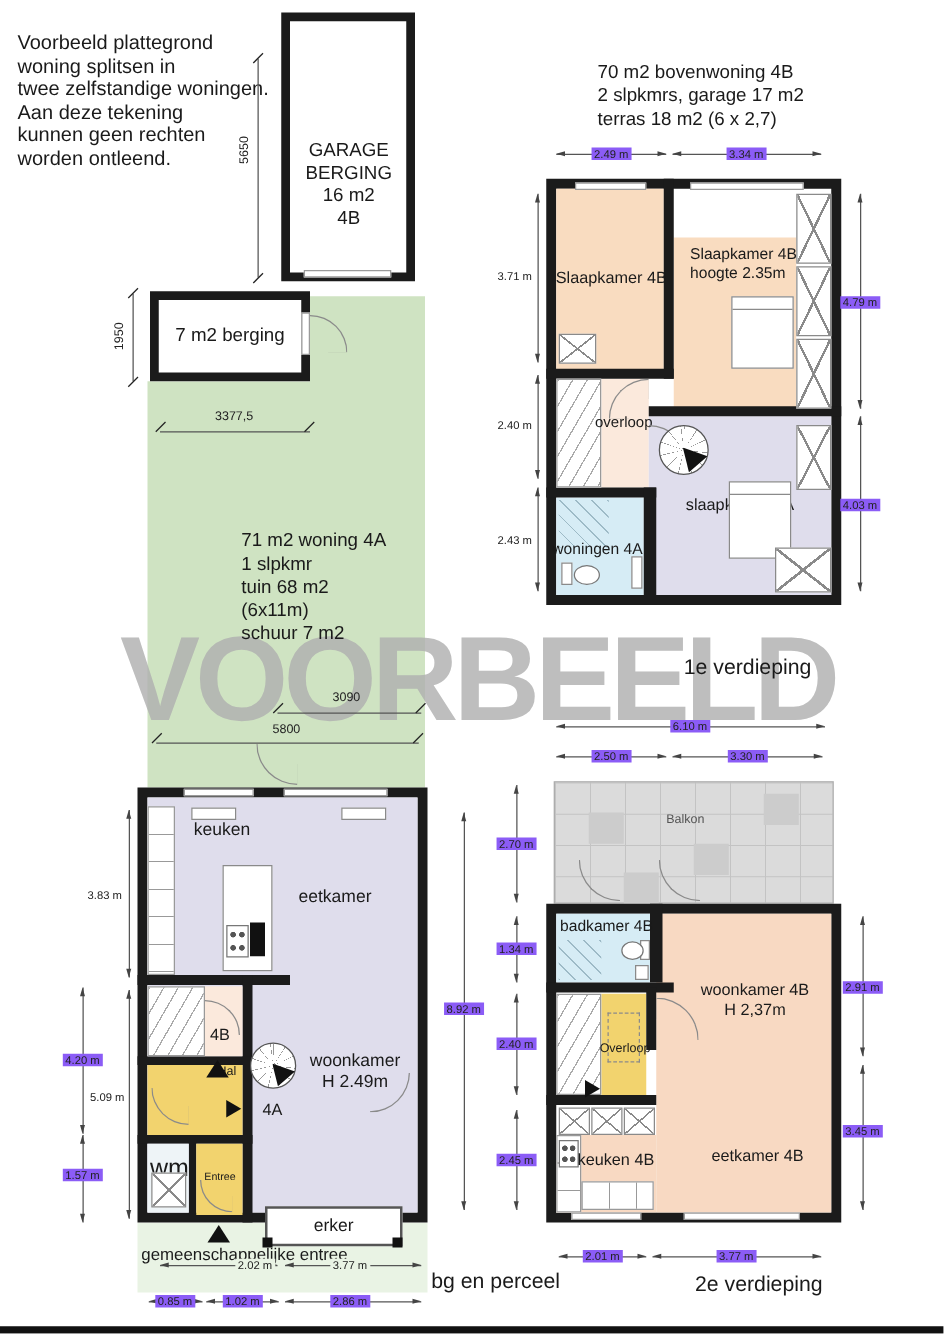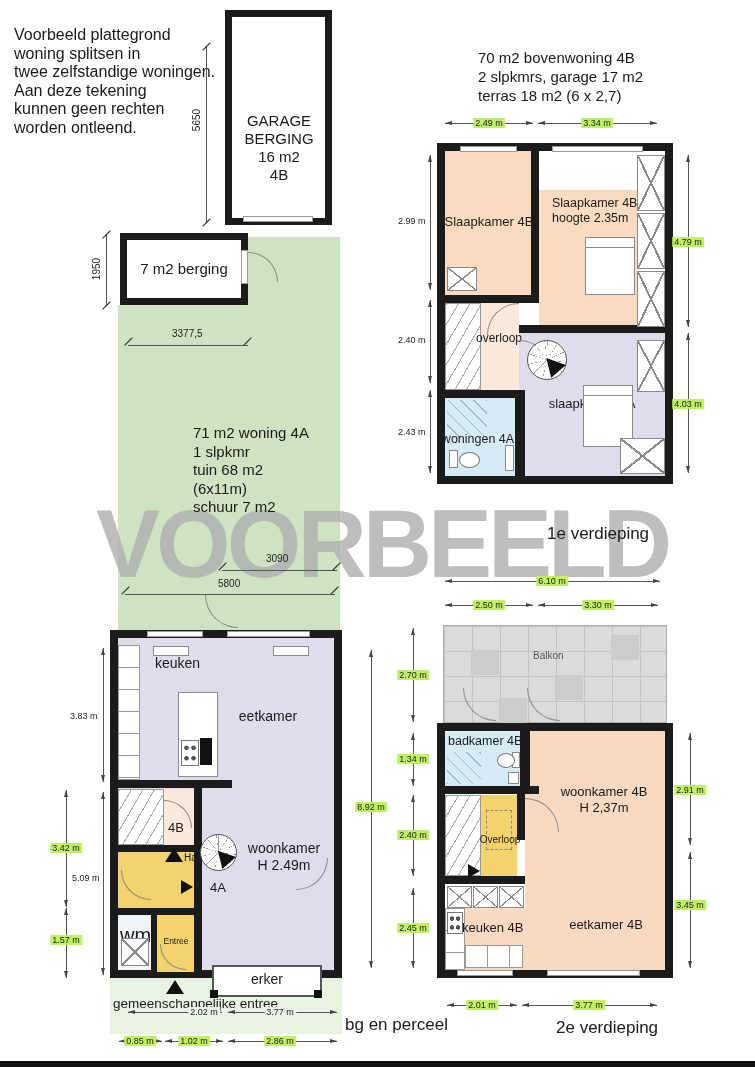--- a/index.html
+++ b/index.html
@@ -33,21 +33,21 @@
     border-width:0 2.5px 7px 2.5px;border-color:transparent transparent #444 transparent;}
   .dimv.arrows::after{content:"";position:absolute;bottom:0;left:-3px;border-style:solid;
     border-width:7px 2.5px 0 2.5px;border-color:#444 transparent transparent transparent;}
   .dimh.ticks::before,.dimh.ticks::after{content:"";position:absolute;top:-5px;width:11px;height:0;
     border-top:1.5px solid #222;transform:rotate(-45deg);}
   .dimh.ticks::before{left:-5px;} .dimh.ticks::after{right:-5px;}
   .dimv.ticks::before,.dimv.ticks::after{content:"";position:absolute;left:-6px;width:11px;height:0;
     border-top:1.5px solid #222;transform:rotate(-45deg);}
   .dimv.ticks::before{top:-1px;} .dimv.ticks::after{bottom:-1px;}
   .dlab{position:absolute;font-size:9px;color:#222;white-space:nowrap;}
-  .bgw{background:#bef264;padding:0 2px;}
+  .bgw{background:#8b5cf6;padding:0 2px;}
   .bgg{background:#e9f3e4;padding:0 2px;}
   
   .xbox{position:absolute;box-sizing:border-box;border:1px solid #8a8a8a;background:
     linear-gradient(to top right,transparent 48%,#8a8a8a 48%,#8a8a8a 52%,transparent 52%),
     linear-gradient(to bottom right,transparent 48%,#8a8a8a 48%,#8a8a8a 52%,transparent 52%),#fff;}
   .win{position:absolute;background:#fff;border:1px solid #9a9a9a;box-sizing:border-box;}
   .arc{position:absolute;box-sizing:border-box;border:1px solid #8a8a8a;background:transparent;}
   .arc.tl{border-right:none;border-bottom:none;border-top-left-radius:100%;}
   .arc.tr{border-left:none;border-bottom:none;border-top-right-radius:100%;}
   .arc.bl{border-right:none;border-top:none;border-bottom-left-radius:100%;}
@@ -155,21 +155,21 @@
     <div class="blackbox" style="left:200px;top:738px;width:12px;height:27px;"></div>
     <div class="lbl" style="left:155px;top:655px;font-size:14px;">keuken</div>
     <div class="lbl c" style="left:268px;top:717px;font-size:14px;">eetkamer</div>
 
     <div class="treads-fan" style="left:118px;top:789px;width:46px;height:56px;"></div>
     <div class="room col-pink" style="left:164px;top:789px;width:30px;height:56px;"></div>
     <div class="arc tr" style="left:164px;top:800px;width:28px;height:28px;"></div>
     <div class="lbl c" style="left:176px;top:828px;font-size:13px;">4B</div>
 
     <div class="room col-yellow" style="left:118px;top:852px;width:76px;height:56px;"></div>
-    <div class="lbl" style="left:148px;top:852px;font-size:10px;padding-left:36px;">Hal</div>
+    <div class="lbl" style="left:138px;top:852px;font-size:10px;padding-left:36px;">Hal</div>
     <div class="tri-up" style="left:165px;top:848px;"></div>
     <div class="tri-right" style="left:181px;top:880px;"></div>
     <div class="arc bl" style="left:121px;top:870px;width:30px;height:30px;"></div>
 
     <div class="room" style="left:118px;top:915px;width:33px;height:55px;background:#eef4f7;"></div>
     <div class="lbl" style="left:120px;top:912px;font-size:20px;margin-top:11px;">wm</div>
     <div class="xbox" style="left:121px;top:938px;width:28px;height:28px;"></div>
 
     <div class="room col-yellow" style="left:157px;top:915px;width:37px;height:57px;"></div>
     <div class="lbl c" style="left:176px;top:941px;font-size:8.5px;">Entree</div>
@@ -189,21 +189,21 @@
     <div class="blackbox" style="left:314px;top:990px;width:8px;height:8px;"></div>
 
     <div class="tri-up" style="left:166px;top:980px;"></div>
     <div class="lbl" style="left:113px;top:996px;font-size:13.5px;">gemeenschappelijke entree</div>
 
     <div class="dimv arrows" style="left:103px;top:648px;height:134px;"></div>
     <div class="dlab" style="left:70px;top:711px;">3.83 m</div>
     <div class="dimv arrows" style="left:103px;top:792px;height:183px;"></div>
     <div class="dlab" style="left:72px;top:873px;">5.09 m</div>
     <div class="dimv arrows" style="left:66px;top:790px;height:117px;"></div>
-    <div class="dlab bgw" style="left:66px;top:843px;transform:translateX(-50%);">3.42 m</div>
+    <div class="dlab bgw" style="left:66px;top:843px;transform:translateX(-50%);">4.20 m</div>
     <div class="dimv arrows" style="left:66px;top:908px;height:70px;"></div>
     <div class="dlab bgw" style="left:66px;top:935px;transform:translateX(-50%);">1.57 m</div>
     <div class="dimv arrows" style="left:371px;top:650px;height:318px;"></div>
     <div class="dlab bgw" style="left:371px;top:802px;transform:translateX(-50%);">8.92 m</div>
     <div class="dimh arrows" style="left:128px;top:1012px;width:94px;"></div>
     <div class="dlab bgg" style="left:168px;top:1007px;transform:translateX(-50%);margin-left:36px;">2.02 m</div>
     <div class="dimh arrows" style="left:228px;top:1012px;width:109px;"></div>
     <div class="dlab bgg" style="left:280px;top:1007px;transform:translateX(-50%);">3.77 m</div>
     <div class="dimh arrows" style="left:119px;top:1041px;width:43px;"></div>
     <div class="dlab bgw" style="left:140px;top:1036px;transform:translateX(-50%);">0.85 m</div>
@@ -259,21 +259,21 @@
     <div class="bed" style="left:583px;top:385px;width:50px;height:62px;"></div>
     <div class="xbox" style="left:637px;top:340px;width:28px;height:52px;"></div>
     <div class="xbox" style="left:620px;top:438px;width:45px;height:36px;"></div>
     <div class="diag" style="left:447px;top:400px;width:40px;height:38px;"></div>
     <div class="boxf" style="left:449px;top:450px;width:9px;height:18px;"></div>
     <div class="wc" style="left:459px;top:452px;width:19px;height:14px;"></div>
     <div class="boxf" style="left:505px;top:445px;width:9px;height:26px;"></div>
     <div class="lbl c" style="left:478px;top:440px;font-size:12.5px;">woningen 4A</div>
 
     <div class="dimv arrows" style="left:430px;top:155px;height:135px;"></div>
-    <div class="dlab" style="left:398px;top:216px;">2.99 m</div>
+    <div class="dlab" style="left:398px;top:216px;">3.71 m</div>
     <div class="dimv arrows" style="left:430px;top:300px;height:83px;"></div>
     <div class="dlab" style="left:398px;top:335px;">2.40 m</div>
     <div class="dimv arrows" style="left:430px;top:390px;height:83px;"></div>
     <div class="dlab" style="left:398px;top:427px;">2.43 m</div>
     <div class="dimv arrows" style="left:688px;top:155px;height:172px;"></div>
     <div class="dlab bgw" style="left:688px;top:237px;transform:translateX(-50%);">4.79 m</div>
     <div class="dimv arrows" style="left:688px;top:333px;height:140px;"></div>
     <div class="dlab bgw" style="left:688px;top:399px;transform:translateX(-50%);">4.03 m</div>
     <div class="lbl z6" style="left:547px;top:524px;font-size:17px;">1e verdieping</div>
     <div class="dimh arrows z6" style="left:445px;top:581px;width:215px;"></div>

